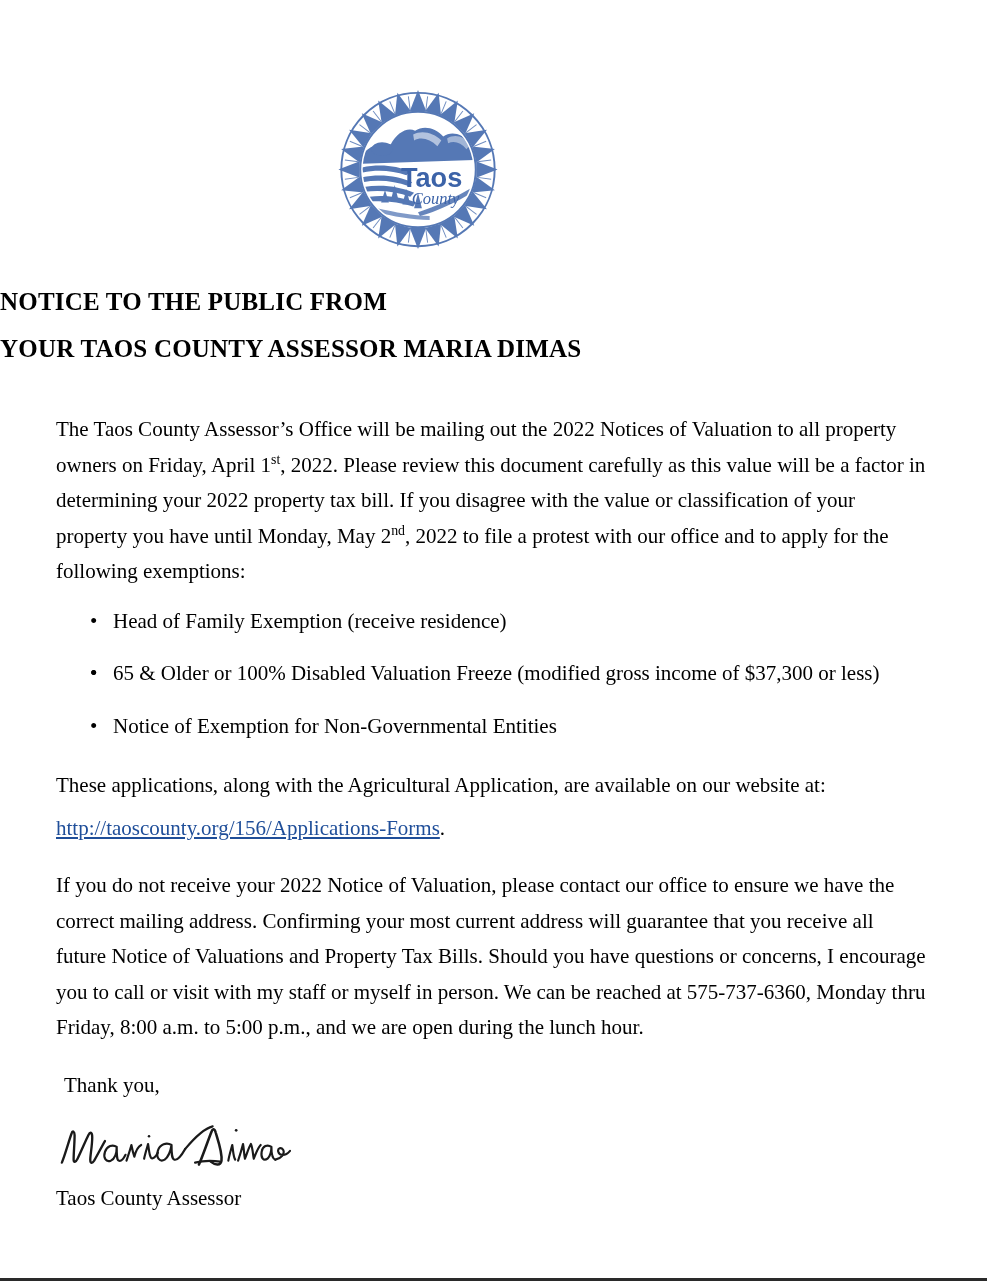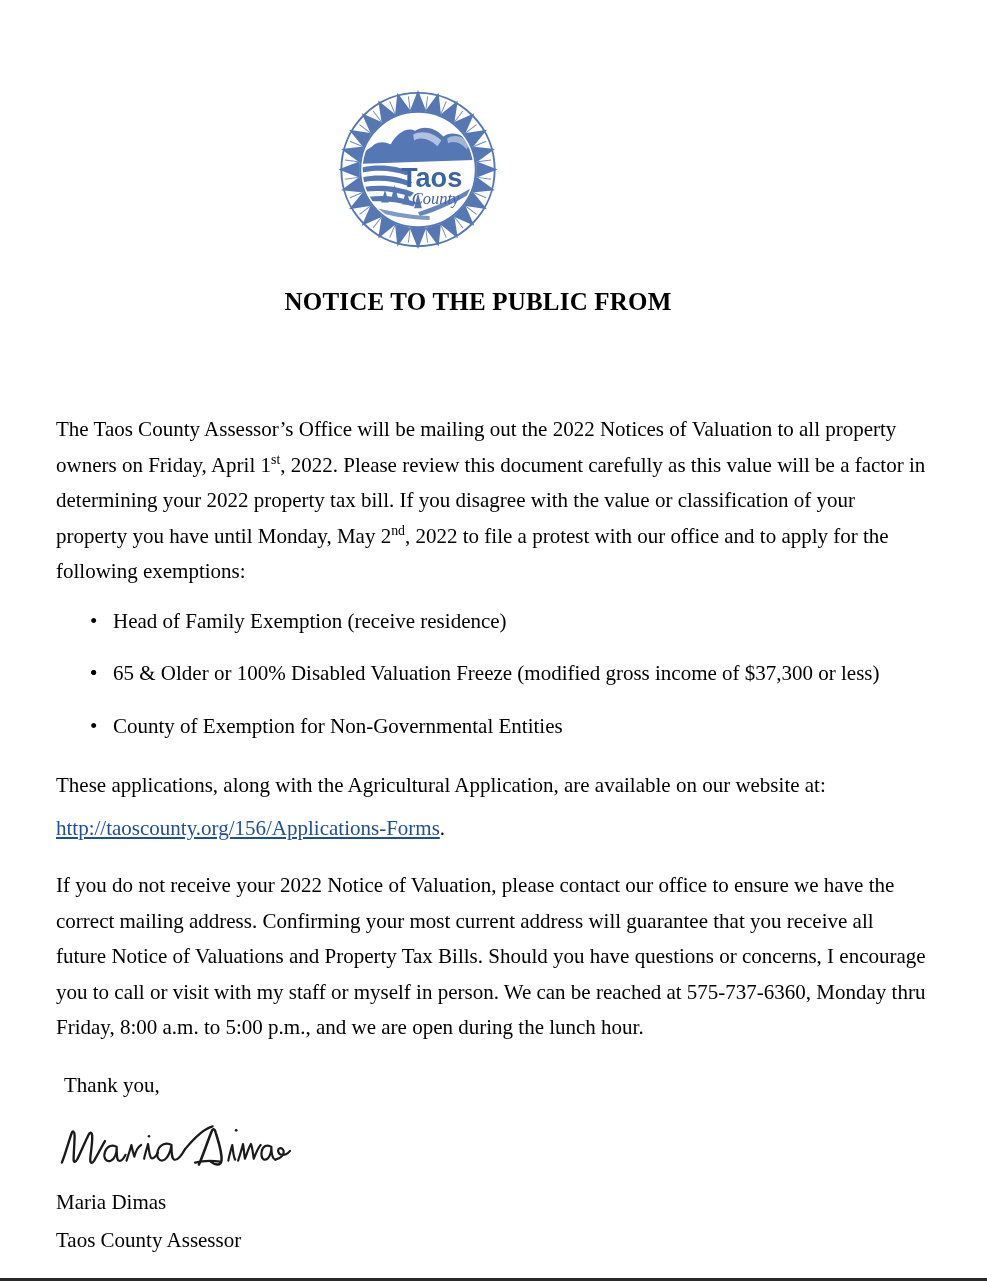--- a/index.html
+++ b/index.html
@@ -33,21 +33,21 @@
     height: 165px;
     display: block;
   }
 
   
   .title-block {
     position: absolute;
     top: 278px;
     left: 0;
     width: 956px;
-    text-align: center;
+    text-align: left;
   }
   .title-line {
     font-weight: bold;
     font-size: 25px;
     letter-spacing: 0.2px;
     line-height: 47px;
     white-space: nowrap;
   }
 
   
@@ -315,41 +315,42 @@
         <path d="M58 124 C76 128, 96 132, 112 132 L112 136 C94 136, 74 132, 57 128 Z" fill="#5578b5" opacity="0.75"></path>
       </g>
 
       <text x="114" y="102" font-family="Liberation Sans, sans-serif" font-size="28" font-weight="bold" fill="#3c63a8" text-anchor="middle">Taos</text>
       <text x="118" y="119" font-family="Liberation Serif, serif" font-size="17" font-style="italic" fill="#3c63a8" text-anchor="middle">County</text>
     </svg>
   </div>
 
   <div class="title-block">
     <div class="title-line">NOTICE TO THE PUBLIC FROM</div>
+    <div class="title-line">YOUR TAOS COUNTY ASSESSOR MARIA DIMAS</div>
   </div>
 
   <div class="body-area">
 
     <p class="para"><span>The Taos County Assessor’s Office will be mailing out the 2022 Notices of Valuation to all property owners on Friday, April 1</span><sup>st</sup><span>, 2022.  Please review this document carefully as this value will be a factor in determining your 2022 property tax bill.  If you disagree with the value or classification of your property you have until Monday, May 2</span><sup>nd</sup><span>, 2022 to file a protest with our office and to apply for the following exemptions:</span></p>
 
     <ul class="exemptions">
       <li>
         <span class="bullet">•</span>
         <span>Head of Family Exemption (receive residence)</span>
       </li>
       <li>
         <span class="bullet">•</span>
       </li>
       <li>
         <span class="bullet">•</span>
         <span>65 &amp; Older or 100% Disabled Valuation Freeze (modified gross income of $37,300 or less)</span>
       </li>
       <li>
         <span class="bullet">•</span>
-        <span>County of Exemption for Non-Governmental Entities</span>
+        <span>Notice of Exemption for Non-Governmental Entities</span>
       </li>
     </ul>
 
     <p class="para tight">These applications, along with the Agricultural Application, are available on our website at:</p>
 
     <p class="para"><a class="weblink" href="#">http://taoscounty.org/156/Applications-Forms</a><span>.</span></p>
 
     <div class="spacer-sm"></div>
 
     <p class="para"> If you do not receive your 2022 Notice of Valuation, please contact our office to ensure we have the correct mailing address. Confirming your most current address will guarantee that you receive all future Notice of Valuations and Property Tax Bills.  Should you have questions or concerns, I encourage you to call or visit with my staff or myself in person. We can be reached at 575-737-6360, Monday thru Friday, 8:00 a.m. to 5:00 p.m., and we are open during the lunch hour.</p>
@@ -389,18 +390,17 @@
                    C204 41, 206 35, 209 32" stroke-width="2.2"></path>
 
           <path d="M220 34 C216 31, 211 33, 210 39 C209 45, 212 49, 216 46 C219 43, 220 38, 220 34
                    C220 42, 221 46, 224 47" stroke-width="2.2"></path>
 
           <path d="M224 47 C230 46, 234 41, 232 37 C230 34, 226 35, 227 39
                    C228 43, 234 44, 239 38" stroke-width="2.2"></path>
         </g>
       </svg>
 
-      <p class="sig-name">Maria Dimas</p>
       <p class="sig-title">Taos County Assessor</p>
     </div>
 
   </div>
 </div>
 
 </body></html>

